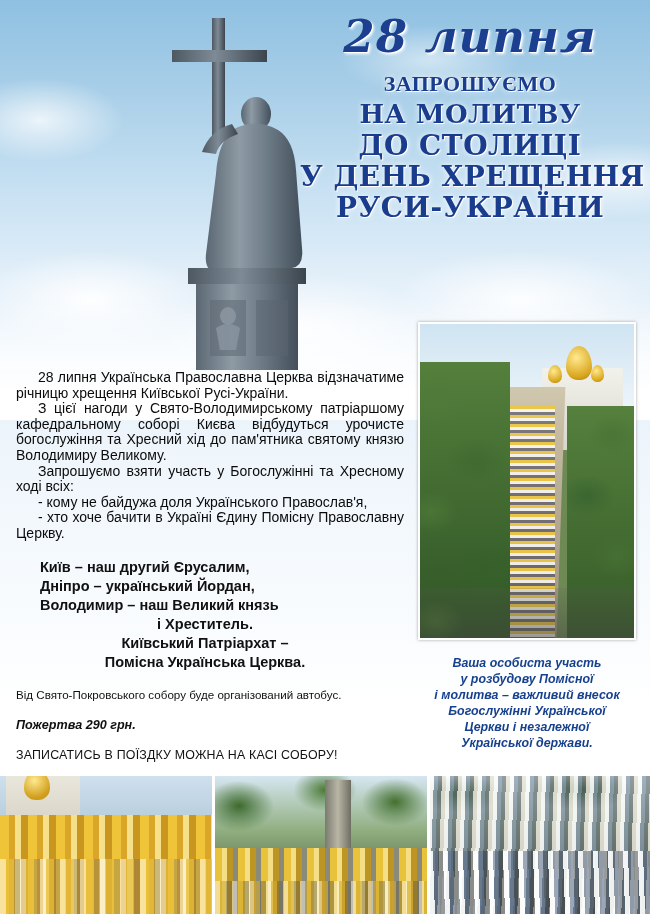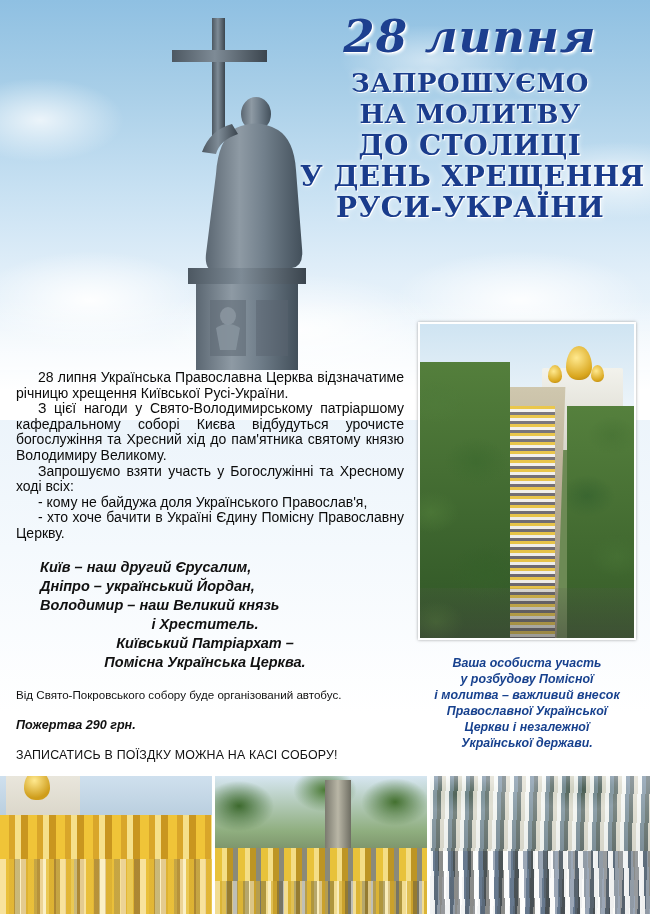--- a/index.html
+++ b/index.html
@@ -70,21 +70,21 @@
     font-family: "DejaVu Serif", serif;
     font-weight: bold;
     font-size: 27px;
     line-height: 31px;
     color: #1a3c8c;
     letter-spacing: 0.5px;
     text-transform: uppercase;
     text-shadow: 1px 1px 0 #ffffff, 0 0 6px rgba(255,255,255,0.95);
   }
   .slogan div { white-space: nowrap; }
-  .slogan .l1 { font-size: 26px; }
+  .slogan .l1 { font-size: 22px; font-family: Liberation Serif, serif; }
   .slogan .l2 { font-size: 26px; }
   .slogan .l3 { font-size: 28px; }
   .slogan .l4 { font-size: 28px; }
   .slogan .l5 { font-size: 28px; }
 
   
   .body-text {
     position: absolute;
     left: 16px; top: 370px;
     width: 388px;
@@ -96,21 +96,20 @@
   .body-text p { margin: 0; }
   .body-text p.ind { text-indent: 22px; }
   .body-text p.dash { text-indent: 22px; }
 
   .verse {
     position: absolute;
     left: 40px; top: 558px;
     width: 330px;
     font-size: 14.5px;
     line-height: 19px;
-    font-style: italic;
     font-weight: bold;
     color: #111;
   }
   .verse div { white-space: nowrap; }
   .verse .c { text-align: center; }
 
   .bus-note {
     position: absolute;
     left: 16px; top: 688px;
     width: 390px;
@@ -401,21 +400,21 @@
     <div class="pr-crowd"></div>
     <div class="pr-trees-l"></div>
     <div class="pr-trees-r"></div>
     <div class="pr-bottom"></div>
   </div>
 
   <div class="caption-right">
     <div>Ваша особиста участь</div>
     <div>у розбудову Помісної</div>
     <div>і молитва – важливий внесок</div>
-    <div>Православної Української</div>
+    <div>Богослужінні Української</div>
     <div>Церкви і незалежної</div>
     <div>Української держави.</div>
   </div>
 
   <div class="strip">
     <div class="cell c1">
       <div class="bg"></div>
       <div class="church"></div>
       <div class="churchdome"></div>
       <div class="gold"></div>

